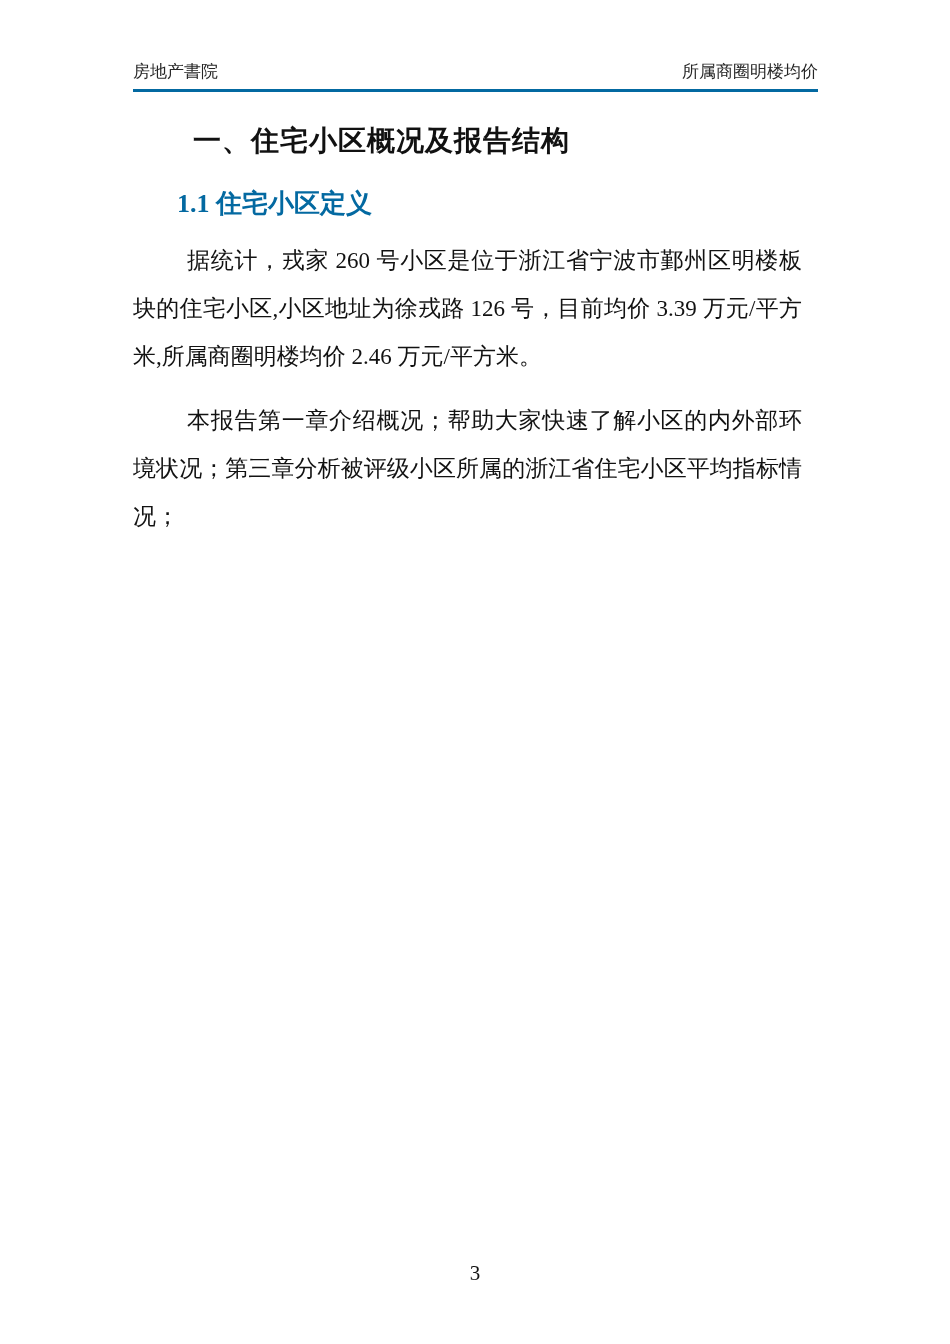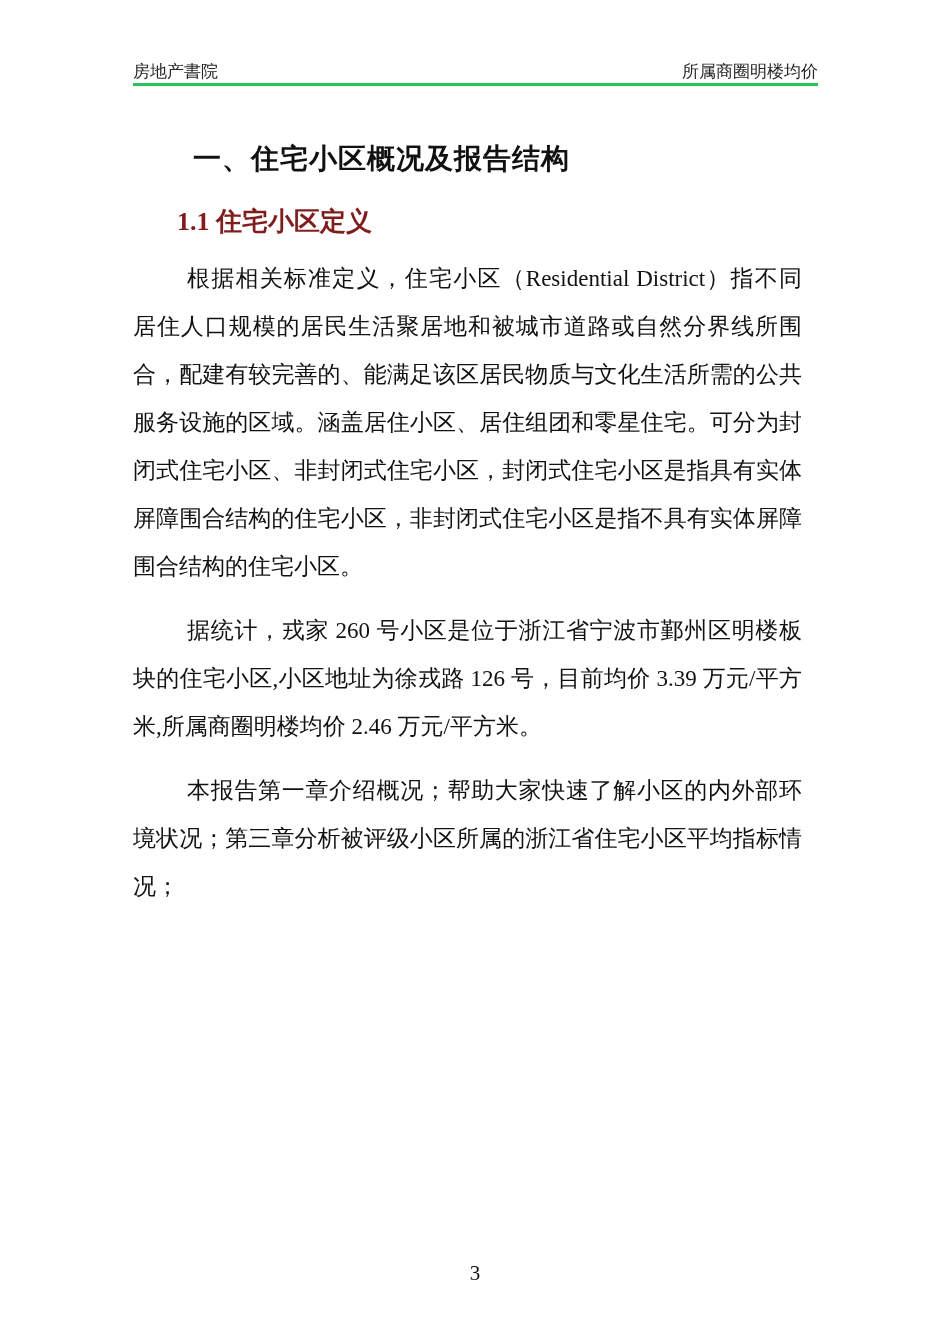--- a/index.html
+++ b/index.html
@@ -17,42 +17,42 @@
     position: absolute;
     top: 60px;
     left: 133px;
     right: 132px;
     display: flex;
     justify-content: space-between;
     align-items: flex-end;
     font-family: "Liberation Sans", "DejaVu Sans", sans-serif;
     font-size: 17px;
     color: #262626;
-    border-bottom: 3px solid #22c55e;
+    border-bottom: 3px solid #0369a1;
+    padding-bottom: 6px;
   }
   .content {
     position: absolute;
     top: 92px;
     left: 133px;
     right: 148px;
-    margin-top: 18px;
   }
   .chapter-title {
     margin-top: 30px;
     padding-left: 60px;
     font-size: 28px;
     font-weight: bold;
     letter-spacing: 1px;
     color: #111;
   }
   .section-heading {
     padding-left: 44px;
     font-size: 26px;
     font-weight: bold;
-    color: #7f1d1d;
+    color: #0369a1;
   }
   .mt-s11 { margin-top: 26px; }
   .mt-s12 { margin-top: 30px; }
   .mt-s13 { margin-top: 32px; }
   .body-para {
     margin-top: 16px;
     font-size: 23px;
     line-height: 48px;
     text-align: justify;
     text-justify: inter-ideograph;
@@ -78,21 +78,20 @@
     <span>房地产書院</span>
     <span>所属商圈明楼均价</span>
   </div>
 
   <div class="content">
 
     <h1 class="chapter-title">一、住宅小区概况及报告结构</h1>
 
     <h2 class="section-heading mt-s11">1.1 住宅小区定义</h2>
 
-    <p class="body-para">根据相关标准定义，住宅小区（Residential District）指不同居住人口规模的居民生活聚居地和被城市道路或自然分界线所围合，配建有较完善的、能满足该区居民物质与文化生活所需的公共服务设施的区域。涵盖居住小区、居住组团和零星住宅。可分为封闭式住宅小区、非封闭式住宅小区，封闭式住宅小区是指具有实体屏障围合结构的住宅小区，非封闭式住宅小区是指不具有实体屏障围合结构的住宅小区。</p>
 
 
     <p class="body-para">据统计，戎家 260 号小区是位于浙江省宁波市鄞州区明楼板块的住宅小区,小区地址为徐戎路 126 号，目前均价 3.39 万元/平方米,所属商圈明楼均价 2.46 万元/平方米。</p>
 
 
 
     <p class="body-para">本报告第一章介绍概况；帮助大家快速了解小区的内外部环境状况；第三章分析被评级小区所属的浙江省住宅小区平均指标情况；</p>
 
   </div>
 

